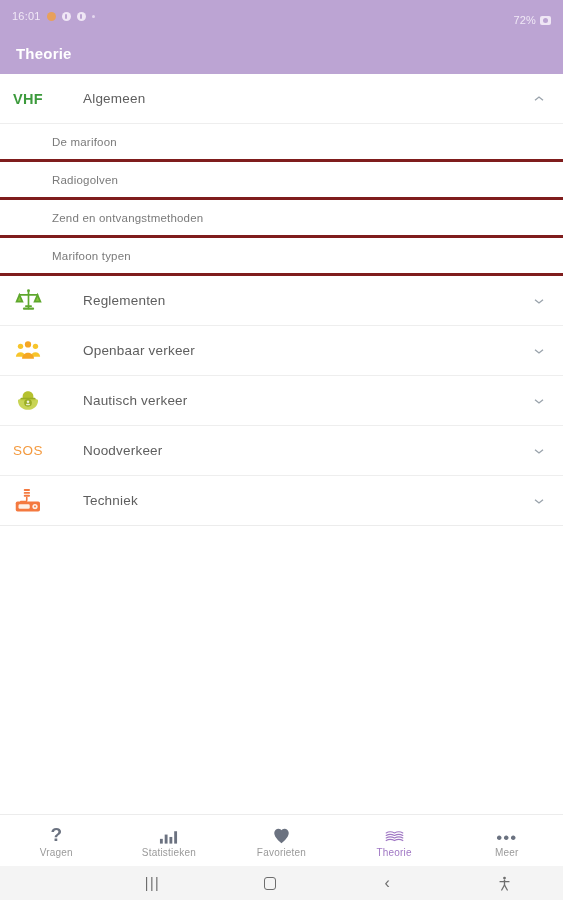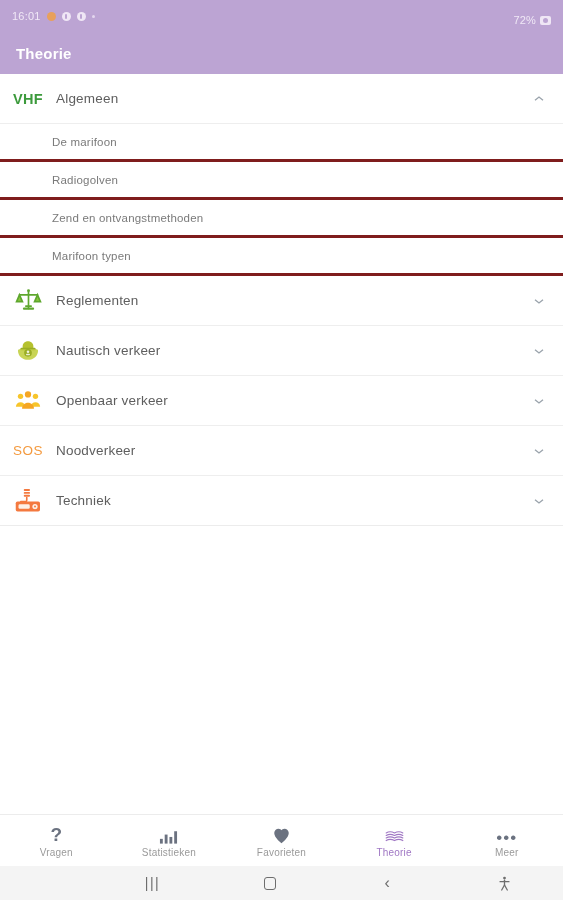--- a/index.html
+++ b/index.html
@@ -61,20 +61,21 @@
 
   
   .content { flex: 1 1 auto; background: #ffffff; overflow: hidden; }
 
   .section-head {
     height: 50px;
     display: flex; align-items: center;
     padding: 0 16px 0 8px;
     border-bottom: 1px solid #eeeeee;
     background: #ffffff;
+    gap: 27px;
   }
   .ico {
     width: 40px; min-width: 40px; height: 40px;
     display: flex; align-items: center; justify-content: center;
   }
   .ico svg { display: block; }
   .vhf-word {
     color: #3c9a3c; font-size: 14.5px; font-weight: bold; letter-spacing: .3px;
   }
   .sos-word {
@@ -201,48 +202,48 @@
       <span class="chev">
         <svg width="16" height="16" viewBox="0 0 24 24" fill="none" stroke="currentColor" stroke-width="2">
             <polyline points="6,10 12,15 18,10"></polyline>
           </svg>
       </span>
     </div>
 
     <div class="section-head">
       <span class="ico">
         <svg width="28" height="28" viewBox="0 0 24 24">
+          <circle cx="5.6" cy="8" r="2.3" fill="#f7c52b"></circle>
+          <path d="M1.6 17c0-2.3 1.8-3.9 4-3.9s4 1.6 4 3.9z" fill="#f7c52b"></path>
+          <circle cx="18.4" cy="8" r="2.3" fill="#f7c52b"></circle>
+          <path d="M14.4 17c0-2.3 1.8-3.9 4-3.9s4 1.6 4 3.9z" fill="#f7c52b"></path>
+          <circle cx="12" cy="6.4" r="2.7" fill="#f5a623"></circle>
+          <path d="M6.9 18.6c0-2.9 2.3-5 5.1-5s5.1 2.1 5.1 5z" fill="#f5a623"></path>
+        </svg>
+      </span>
+      <span class="section-label">Openbaar verkeer</span>
+      <span class="chev">
+        <svg width="16" height="16" viewBox="0 0 24 24" fill="none" stroke="currentColor" stroke-width="2">
+            <polyline points="6,10 12,15 18,10"></polyline>
+          </svg>
+      </span>
+    </div>
+
+    <div class="section-head">
+      <span class="ico">
+        <svg width="28" height="28" viewBox="0 0 24 24">
           <path d="M12 3.6c-2.6 0-4.6 1.9-4.6 4.3v1.6h9.2V7.9c0-2.4-2-4.3-4.6-4.3z" fill="#b5c12e"></path>
           <rect x="5.4" y="9.3" width="13.2" height="2.2" rx="1.1" fill="#9aad24"></rect>
           <path d="M3.4 11.8c0 4.4 3.8 7.8 8.6 7.8s8.6-3.4 8.6-7.8c0-.7-.6-1.2-1.3-1.2H4.7c-.7 0-1.3.5-1.3 1.2z" fill="#c2cf42" opacity=".9"></path>
           <circle cx="12" cy="13.6" r="3.3" fill="#9aad24"></circle>
           <circle cx="12" cy="12.6" r="1.1" fill="#ffffff" opacity=".85"></circle>
           <rect x="10.3" y="14.4" width="3.4" height="1.2" rx=".6" fill="#ffffff" opacity=".8"></rect>
         </svg>
       </span>
       <span class="section-label">Nautisch verkeer</span>
-      <span class="chev">
-        <svg width="16" height="16" viewBox="0 0 24 24" fill="none" stroke="currentColor" stroke-width="2">
-            <polyline points="6,10 12,15 18,10"></polyline>
-          </svg>
-      </span>
-    </div>
-
-    <div class="section-head">
-      <span class="ico">
-        <svg width="28" height="28" viewBox="0 0 24 24">
-          <circle cx="5.6" cy="8" r="2.3" fill="#f7c52b"></circle>
-          <path d="M1.6 17c0-2.3 1.8-3.9 4-3.9s4 1.6 4 3.9z" fill="#f7c52b"></path>
-          <circle cx="18.4" cy="8" r="2.3" fill="#f7c52b"></circle>
-          <path d="M14.4 17c0-2.3 1.8-3.9 4-3.9s4 1.6 4 3.9z" fill="#f7c52b"></path>
-          <circle cx="12" cy="6.4" r="2.7" fill="#f5a623"></circle>
-          <path d="M6.9 18.6c0-2.9 2.3-5 5.1-5s5.1 2.1 5.1 5z" fill="#f5a623"></path>
-        </svg>
-      </span>
-      <span class="section-label">Openbaar verkeer</span>
       <span class="chev">
         <svg width="16" height="16" viewBox="0 0 24 24" fill="none" stroke="currentColor" stroke-width="2">
             <polyline points="6,10 12,15 18,10"></polyline>
           </svg>
       </span>
     </div>
 
     <div class="section-head">
       <span class="ico">
         <span class="sos-word">SOS</span>

